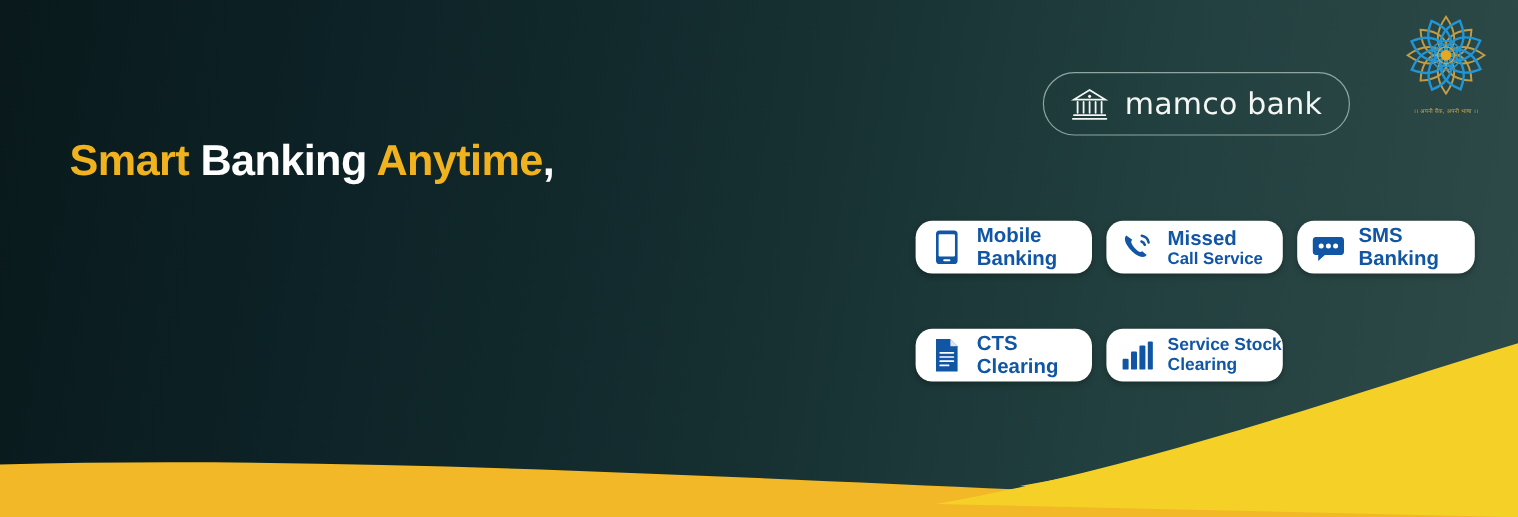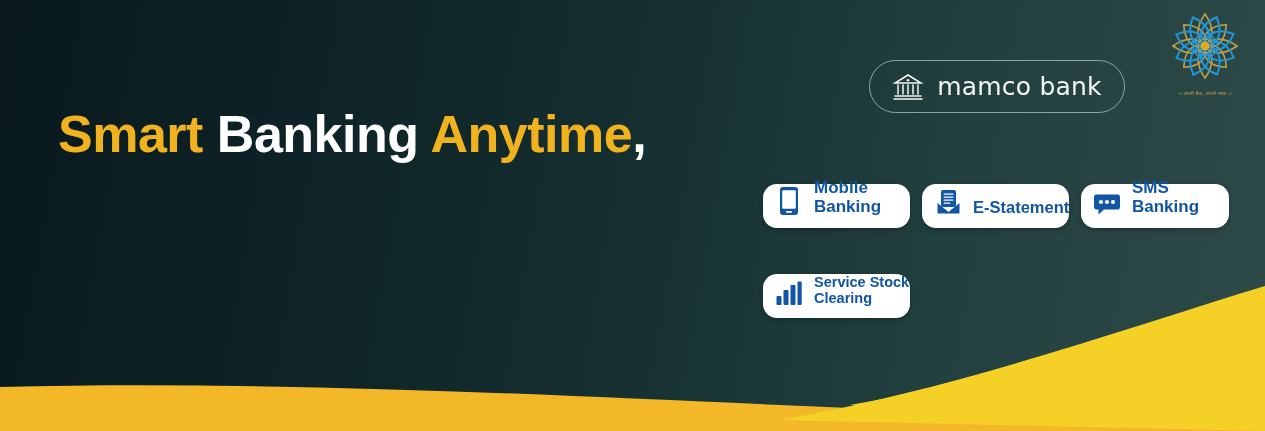--- a/index.html
+++ b/index.html
@@ -49,21 +49,21 @@
   }
 
   
   .copy {
     position:absolute;
     left:58px;
     top:104px;
     width:660px;
   }
   .headline {
-    font-size:52px;
+    font-size:36px;
     line-height:60px;
     font-weight:bold;
     color:#ffffff;
     letter-spacing:-0.5px;
   }
   .headline .hl-gold { color:#f0b31f; }
   .subline {
     margin-top:31px;
     font-size:19.5px;
     line-height:26px;
@@ -104,21 +104,21 @@
     top:148px;
     display:grid;
     grid-template-columns:147px 147px 148px;
     grid-auto-rows:80px;
     gap:10px 12px;
   }
   .card {
     background:#ffffff;
     border-radius:14px;
     display:flex;
-    align-items:flex-end;
+    align-items:center;
     gap:10px;
     padding:12px 11px;
     box-shadow:0 2px 5px rgba(0,0,0,.28);
     margin-top:36px;
   }
   .card .card-icon {
     flex:0 0 auto;
     display:flex;
     align-items:center;
     justify-content:center;
@@ -258,49 +258,63 @@
           <rect x="4.2" y="4.2" width="13.6" height="18.5" rx="1" fill="#ffffff"></rect>
           <rect x="8" y="25" width="6" height="1.8" rx="0.9" fill="#ffffff"></rect>
         </svg>
       </span>
       <span class="card-text">
         <span class="line-a">Mobile</span>
         <span class="line-b">Banking</span>
       </span>
     </div>
 
-
-    <div class="card sz-single">
-      <span class="card-icon">
-        <svg width="27" height="28" viewBox="0 0 27 28" fill="none">
-          <rect x="6" y="2" width="15" height="17" rx="2" fill="#1155a5"></rect>
-          <path d="M9.2 6.2 H17.8 M9.2 9.2 H17.8 M9.2 12.2 H17.8 M9.2 15.2 H14.6" stroke="#ffffff" stroke-width="1.3" stroke-linecap="round"></path>
-          <path d="M2.5 15 L13.5 24 L24.5 15 L24.5 25.5 L2.5 25.5 Z" fill="#1155a5"></path>
-        </svg>
-      </span>
-      <span class="card-text">
-        <span class="line-a">E-Statement</span>
-      </span>
-    </div>
+    <div class="card sz-mixed">
+      <span class="card-icon">
+        <svg width="28" height="28" viewBox="0 0 28 28" fill="none">
+          <path d="M4.5 4.2 C 3 5.8 3 8.5 5 12 C 7.4 16.2 11.2 19.8 15.4 21.6 C 18.2 22.8 20.4 22.3 21.6 20.6 L17.8 17.4 C 16.8 18.4 15.6 18.2 14.2 17.2 C 12 15.6 10 13.2 9 11 C 8.4 9.6 8.6 8.4 9.6 7.7 Z" fill="#1155a5"></path>
+          <path d="M17.5 4.5 C 20.4 5 22.6 7.1 23.2 10" stroke="#1155a5" stroke-width="2.1" stroke-linecap="round"></path>
+          <path d="M17.2 9.2 C 18.6 9.6 19.6 10.6 20 12" stroke="#1155a5" stroke-width="2.1" stroke-linecap="round"></path>
+        </svg>
+      </span>
+      <span class="card-text">
+        <span class="line-a">Missed</span>
+        <span class="line-b">Call Service</span>
+      </span>
+    </div>
+
 
     <div class="card">
       <span class="card-icon">
         <svg width="28" height="25" viewBox="0 0 28 25" fill="none">
           <path d="M3 3.5 H25 A2.5 2.5 0 0 1 27 6 V16 A2.5 2.5 0 0 1 25 18.5 H11 L5.5 23.5 V18.5 H3 A2.5 2.5 0 0 1 1 16 V6 A2.5 2.5 0 0 1 3 3.5 Z" fill="#1155a5"></path>
           <circle cx="8" cy="11" r="2.1" fill="#ffffff"></circle>
           <circle cx="14" cy="11" r="2.1" fill="#ffffff"></circle>
           <circle cx="20" cy="11" r="2.1" fill="#ffffff"></circle>
         </svg>
       </span>
       <span class="card-text">
         <span class="line-a">SMS</span>
         <span class="line-b">Banking</span>
       </span>
     </div>
 
+    <div class="card">
+      <span class="card-icon">
+        <svg width="24" height="30" viewBox="0 0 24 30" fill="none">
+          <path d="M3 1.5 H15 L21 7.5 V28.5 H3 Z" fill="#1155a5"></path>
+          <path d="M15 1.5 V7.5 H21" fill="#ffffff" opacity="0.85"></path>
+          <path d="M6.5 13 H17.5 M6.5 16.5 H17.5 M6.5 20 H17.5 M6.5 23.5 H13.5" stroke="#ffffff" stroke-width="1.4" stroke-linecap="round"></path>
+        </svg>
+      </span>
+      <span class="card-text">
+        <span class="line-a">CTS</span>
+        <span class="line-b">Clearing</span>
+      </span>
+    </div>
 
     <div class="card sz-small">
       <span class="card-icon">
         <svg width="28" height="26" viewBox="0 0 28 26" fill="#1155a5">
           <rect x="1.5" y="16" width="5" height="9" rx="1"></rect>
           <rect x="8.5" y="10" width="5" height="15" rx="1"></rect>
           <rect x="15.5" y="5" width="5" height="20" rx="1"></rect>
           <rect x="22.5" y="1.5" width="4.2" height="23.5" rx="1"></rect>
         </svg>
       </span>

